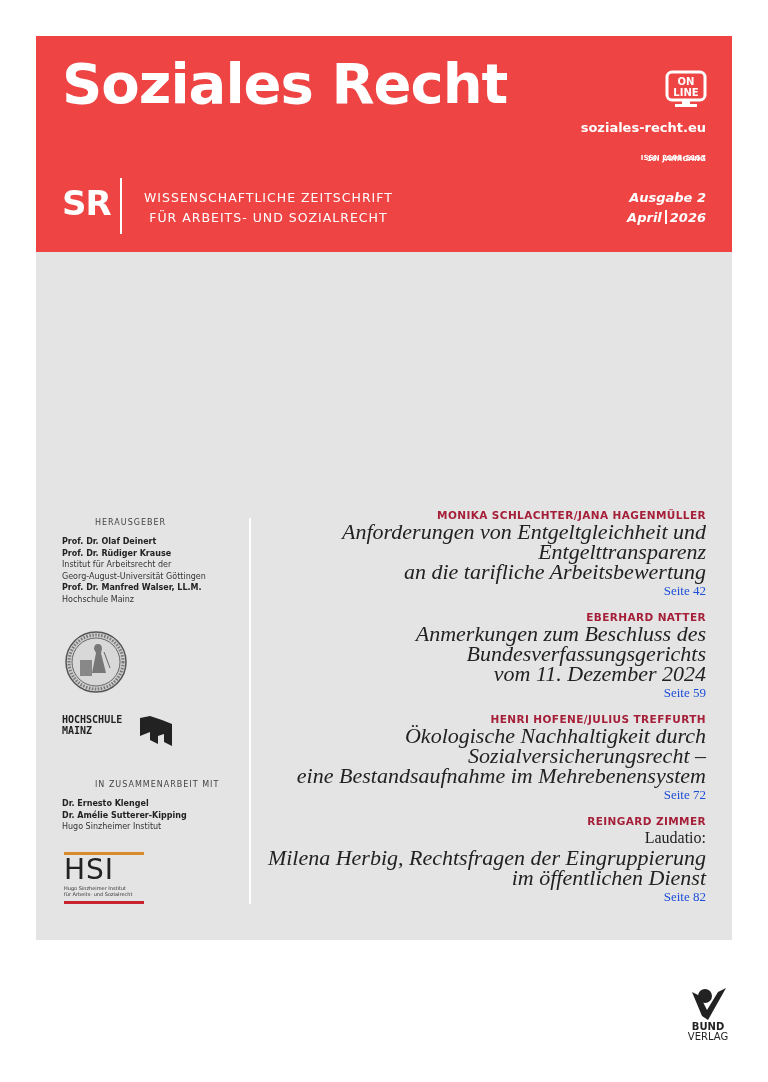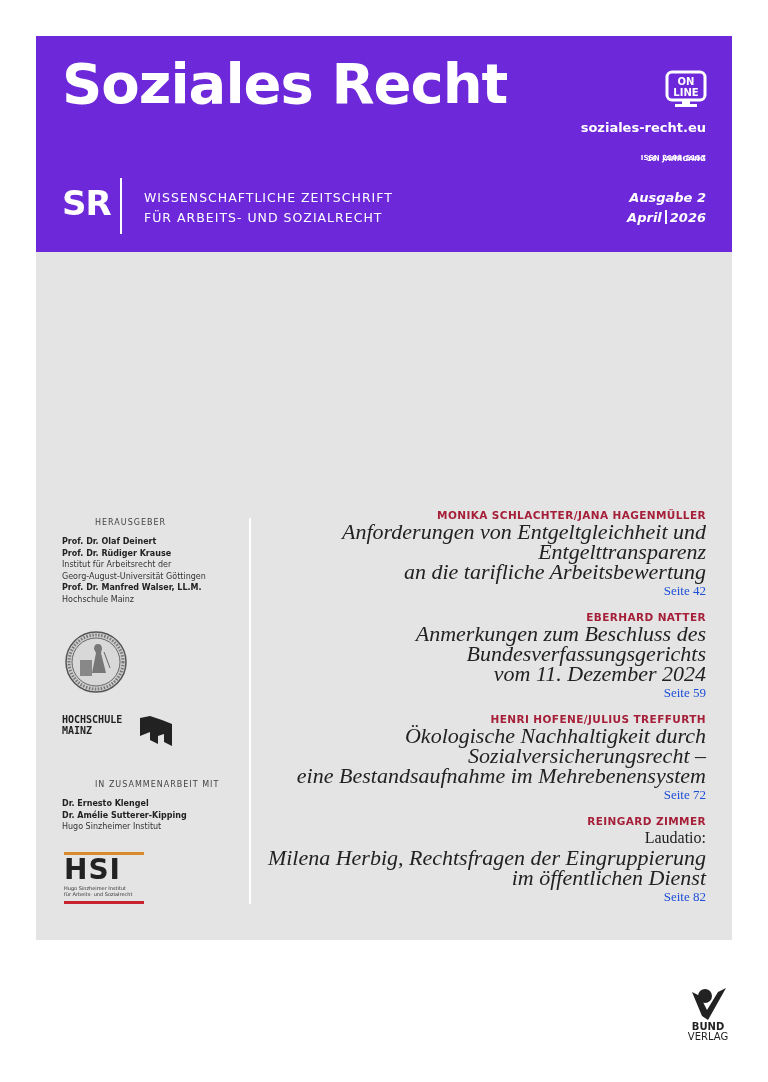--- a/index.html
+++ b/index.html
@@ -1,21 +1,21 @@
 <!DOCTYPE html>
 <html><head>
   <meta charset="utf-8">
   <style>
     * { margin: 0; padding: 0; box-sizing: border-box; }
     html, body { width: 768px; height: 1082px; background: #ffffff; overflow: hidden; }
     body { position: relative; font-family: "DejaVu Sans", sans-serif; color: #222; }
 
     .banner {
       position: absolute; left: 36px; top: 36px; width: 696px; height: 216px;
-      background: #6d28d9; color: #ffffff;
+      background: #ef4444; color: #ffffff;
     }
     .title {
       position: absolute; left: 26px; top: 20px;
       font-family: "DejaVu Sans", sans-serif; font-weight: bold;
       font-size: 56px; letter-spacing: -1px; line-height: 1;
     }
     .online-icon { position: absolute; right: 24px; top: 34px; width: 44px; height: 40px; }
     .site-url {
       position: absolute; right: 26px; top: 84px;
       font-family: "DejaVu Sans", sans-serif; font-weight: bold; font-size: 13px;
@@ -26,21 +26,21 @@
     }
     .meta-1 { top: 119px; }
     .meta-2 { top: 118px; }
     .sr-logo {
       position: absolute; left: 26px; top: 150px;
       font-family: "DejaVu Sans", sans-serif; font-weight: bold; font-size: 34px; line-height: 1; letter-spacing: -1px;
     }
     .sr-bar { position: absolute; left: 84px; top: 142px; width: 2px; height: 56px; background: #ffffff; }
     .subtitle {
       position: absolute; left: 108px; top: 152px;
-      font-family: "DejaVu Sans", sans-serif; font-size: 12.5px; letter-spacing: 1px; line-height: 20px;
+      font-family: "DejaVu Sans", sans-serif; font-size: 12.5px; letter-spacing: 1px; line-height: 20px; text-align: center;
     }
     .issue {
       position: absolute; right: 26px; top: 152px; text-align: right;
       font-family: "DejaVu Sans", sans-serif; font-weight: bold; font-size: 13px; line-height: 20px; font-style: italic;
     }
     .issue .pipe { display: inline-block; width: 2px; height: 14px; background: #fff; margin: 0 3px; vertical-align: -2px; }
 
     .grey {
       position: absolute; left: 36px; top: 252px; width: 696px; height: 688px;
       background: #e4e4e4;
@@ -58,21 +58,21 @@
     .hsmainz { position: absolute; left: 62px; top: 714px; }
     .hsmainz-text {
       font-family: "DejaVu Sans Mono", monospace; font-weight: bold; font-size: 10px; line-height: 11px; color: #222;
     }
     .hsmainz-mark { position: absolute; left: 76px; top: 0px; width: 36px; height: 34px; }
 
     .collab { position: absolute; left: 62px; top: 780px; width: 180px; }
 
     .hsi { position: absolute; left: 64px; top: 852px; width: 80px; }
     .hsi-top { height: 3px; background: #d98a2b; width: 80px; }
-    .hsi-word { font-family: "DejaVu Sans", sans-serif; font-weight: bold; font-size: 28px; line-height: 30px; color: #222; letter-spacing: 1px; }
+    .hsi-word { font-family: "DejaVu Sans", sans-serif; font-weight: normal; font-size: 28px; line-height: 30px; color: #222; letter-spacing: 1px; }
     .hsi-sub { font-size: 5px; line-height: 6px; color: #333; }
     .hsi-bot { height: 3px; background: #c8232f; width: 80px; margin-top: 4px; }
 
     .divider { position: absolute; left: 249px; top: 518px; width: 2px; height: 386px; background: #ffffff; }
 
     .toc { position: absolute; left: 258px; top: 508px; width: 448px; text-align: right; }
     .entry { margin-bottom: 10px; }
     .author {
       font-family: "DejaVu Sans", sans-serif; font-weight: bold; font-size: 10.5px; color: #a51f38;
       letter-spacing: 0.4px; line-height: 14px; text-transform: uppercase;

